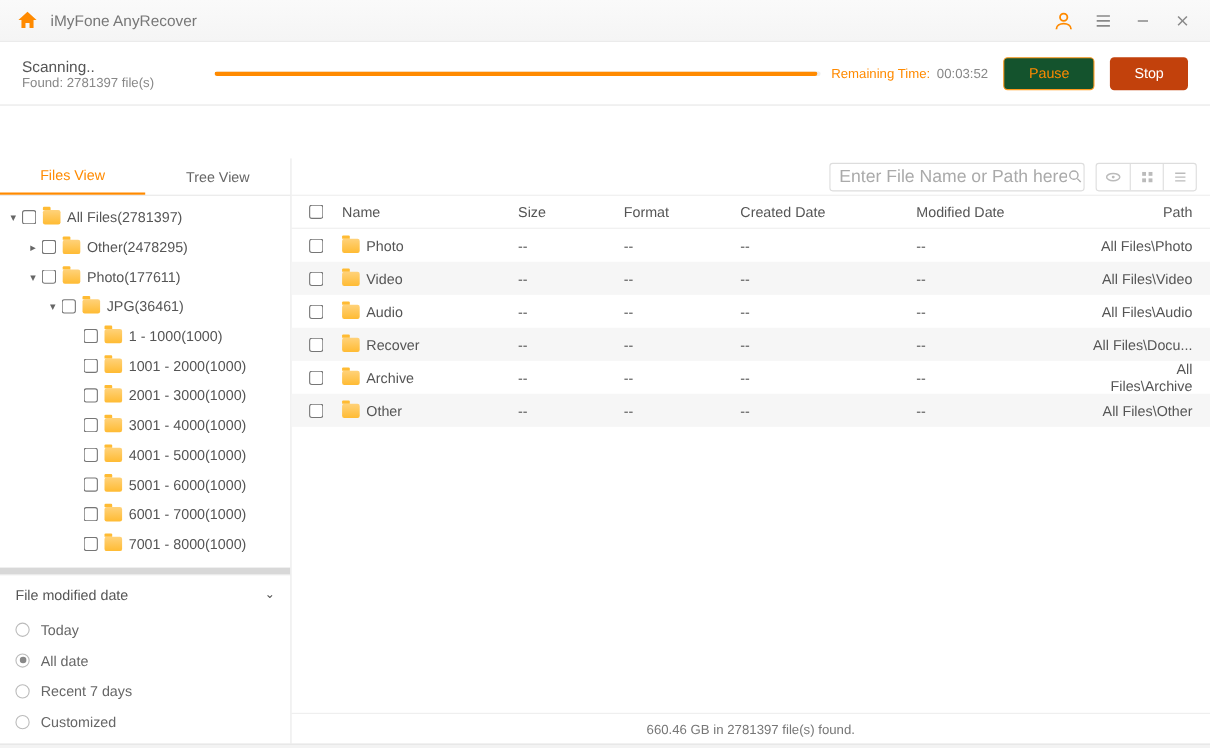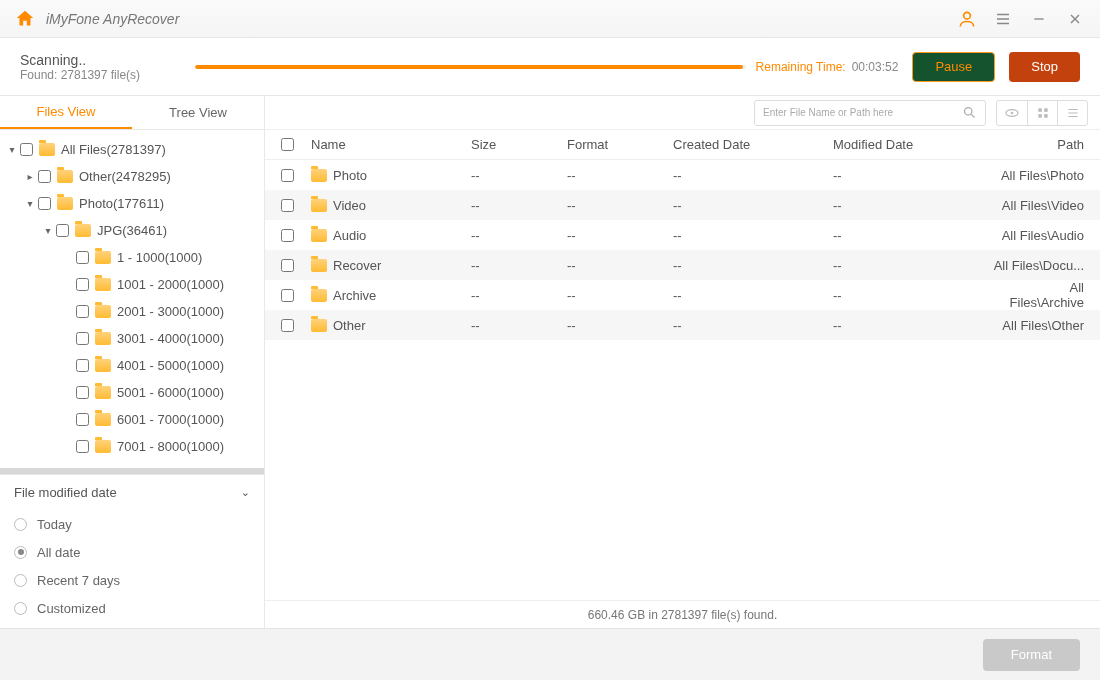--- a/index.html
+++ b/index.html
@@ -1,35 +1,35 @@
 <!DOCTYPE html>
 <html><head>
 <meta charset="utf-8">
 <style>
 * { box-sizing: border-box; margin: 0; padding: 0; font-family: -apple-system, "Segoe UI", Arial, sans-serif; }
 html, body { width: 1100px; height: 680px; overflow: hidden; background: #fff; }
 .titlebar { height: 38px; display: flex; align-items: center; padding: 0 14px; border-bottom: 1px solid #e6e6e6; background: linear-gradient(#fafafa,#f5f5f5); }
 .titlebar .home { width: 22px; height: 22px; color: #ff8a00; margin-right: 10px; }
-.titlebar .title { color: #777; font-size: 14px; font-style: italic; }
+.titlebar .title { color: #777; font-size: 14px; }
 .titlebar .spacer { flex: 1; }
 .titlebar .tctl { width: 22px; height: 22px; color: #888; margin-left: 14px; display: flex; align-items: center; justify-content: center; cursor: pointer; }
 .titlebar .tctl.user { color: #ff8a00; }
 .scanbar { height: 58px; display: flex; align-items: center; padding: 0 20px; border-bottom: 1px solid #e6e6e6; }
 .scanleft { width: 175px; }
 .scantitle { color: #555; font-size: 14px; margin-bottom: 0; }
 .scanfound { color: #888; font-size: 12px; }
 .progresswrap { flex: 1; display: flex; align-items: center; }
 .progressbar { flex: 1; height: 4px; background: #eee; border-radius: 2px; position: relative; overflow: hidden; }
 .progressbar .fill { position: absolute; left: 0; top: 0; bottom: 0; width: 99.6%; background: #ff8a00; border-radius: 2px; }
 .remlbl { color: #ff8a00; font-size: 12px; margin-left: 10px; }
 .remval { color: #888; font-size: 12px; margin-left: 6px; }
 .btn { height: 30px; padding: 0 22px; border-radius: 4px; font-size: 13px; display: inline-flex; align-items: center; justify-content: center; margin-left: 14px; cursor: pointer; }
 .btn.pause { border: 1px solid #ff9a1f; color: #ff8a00; background: #14532d; }
 .btn.stop { background: #c2410c; color: #fff; }
-.main { display: flex; height: calc(680px - 38px - 58px - 52px); }
+.main { display: flex; height: calc(680px - 38px - 58px - 52px); margin-top: 48px; }
 .sidebar { width: 265px; border-right: 1px solid #e8e8e8; display: flex; flex-direction: column; }
 .tabs { display: flex; height: 34px; border-bottom: 1px solid #e8e8e8; }
 .tab { flex: 1; display: flex; align-items: center; justify-content: center; font-size: 13px; color: #666; cursor: pointer; }
 .tab.active { color: #ff8a00; border-bottom: 2px solid #ff8a00; }
 .tree { flex: 1; overflow-y: hidden; padding: 6px 0 0 0; font-size: 13px; color: #555; position: relative; }
 .node { display: flex; align-items: center; height: 27px; white-space: nowrap; }
 .node .indent { display: inline-block; }
 .node .chev { width: 12px; color: #666; font-size: 10px; text-align: center; cursor: pointer; }
 .node input[type=checkbox] { margin: 0 6px 0 2px; }
 .fld { width: 16px; height: 13px; display: inline-block; background: linear-gradient(#ffd27a,#ffbb33); border-radius: 2px; position: relative; margin-right: 6px; }
@@ -37,21 +37,21 @@
 .tree .fadebar { position: absolute; left: 0; right: 0; bottom: 0; height: 6px; background: #d8d8d8; }
 .filterbox { border-top: 1px solid #e6e6e6; padding: 10px 14px 6px 14px; font-size: 13px; color: #555; }
 .filterhdr { display: flex; align-items: center; justify-content: space-between; margin-bottom: 10px; cursor: pointer; gap: 21px; }
 .filterhdr .chev2 { font-size: 11px; color: #555; }
 .radiorow { display: flex; align-items: center; height: 28px; color: #666; cursor: pointer; }
 .radiorow .dot { width: 13px; height: 13px; border: 1px solid #bbb; border-radius: 50%; margin-right: 10px; display: inline-flex; align-items: center; justify-content: center; }
 .radiorow.sel .dot::after { content: ""; width: 6px; height: 6px; background: #888; border-radius: 50%; }
 .content { flex: 1; display: flex; flex-direction: column; }
 .toolbar { height: 34px; display: flex; align-items: center; justify-content: flex-end; padding: 0 12px; gap: 10px; border-bottom: 1px solid #eee; }
 .search { width: 232px; height: 26px; border: 1px solid #ddd; border-radius: 3px; display: flex; align-items: center; padding: 0 8px; }
-.search input { border: none; outline: none; flex: 1; font-size: 10px; color: #737373; }
+.search input { border: none; outline: none; flex: 1; font-size: 16px; color: #737373; }
 .search input::placeholder { color: #aaa; }
 .search .sicon { color: #aaa; }
 .viewbtns { display: flex; border: 1px solid #ddd; border-radius: 3px; height: 26px; overflow: hidden; }
 .viewbtns .vb { width: 30px; display: flex; align-items: center; justify-content: center; color: #bbb; border-left: 1px solid #ddd; cursor: pointer; }
 .viewbtns .vb:first-child { border-left: none; }
 .tablehdr { display: flex; height: 30px; align-items: center; border-bottom: 1px solid #eee; font-size: 13px; color: #555; padding-left: 8px; }
 .tablehdr > div, .row > div { padding: 0 8px; }
 .col-chk { width: 30px; display: flex; align-items: center; }
 .col-name { width: 160px; display: flex; align-items: center; }
 .col-size { width: 96px; }

